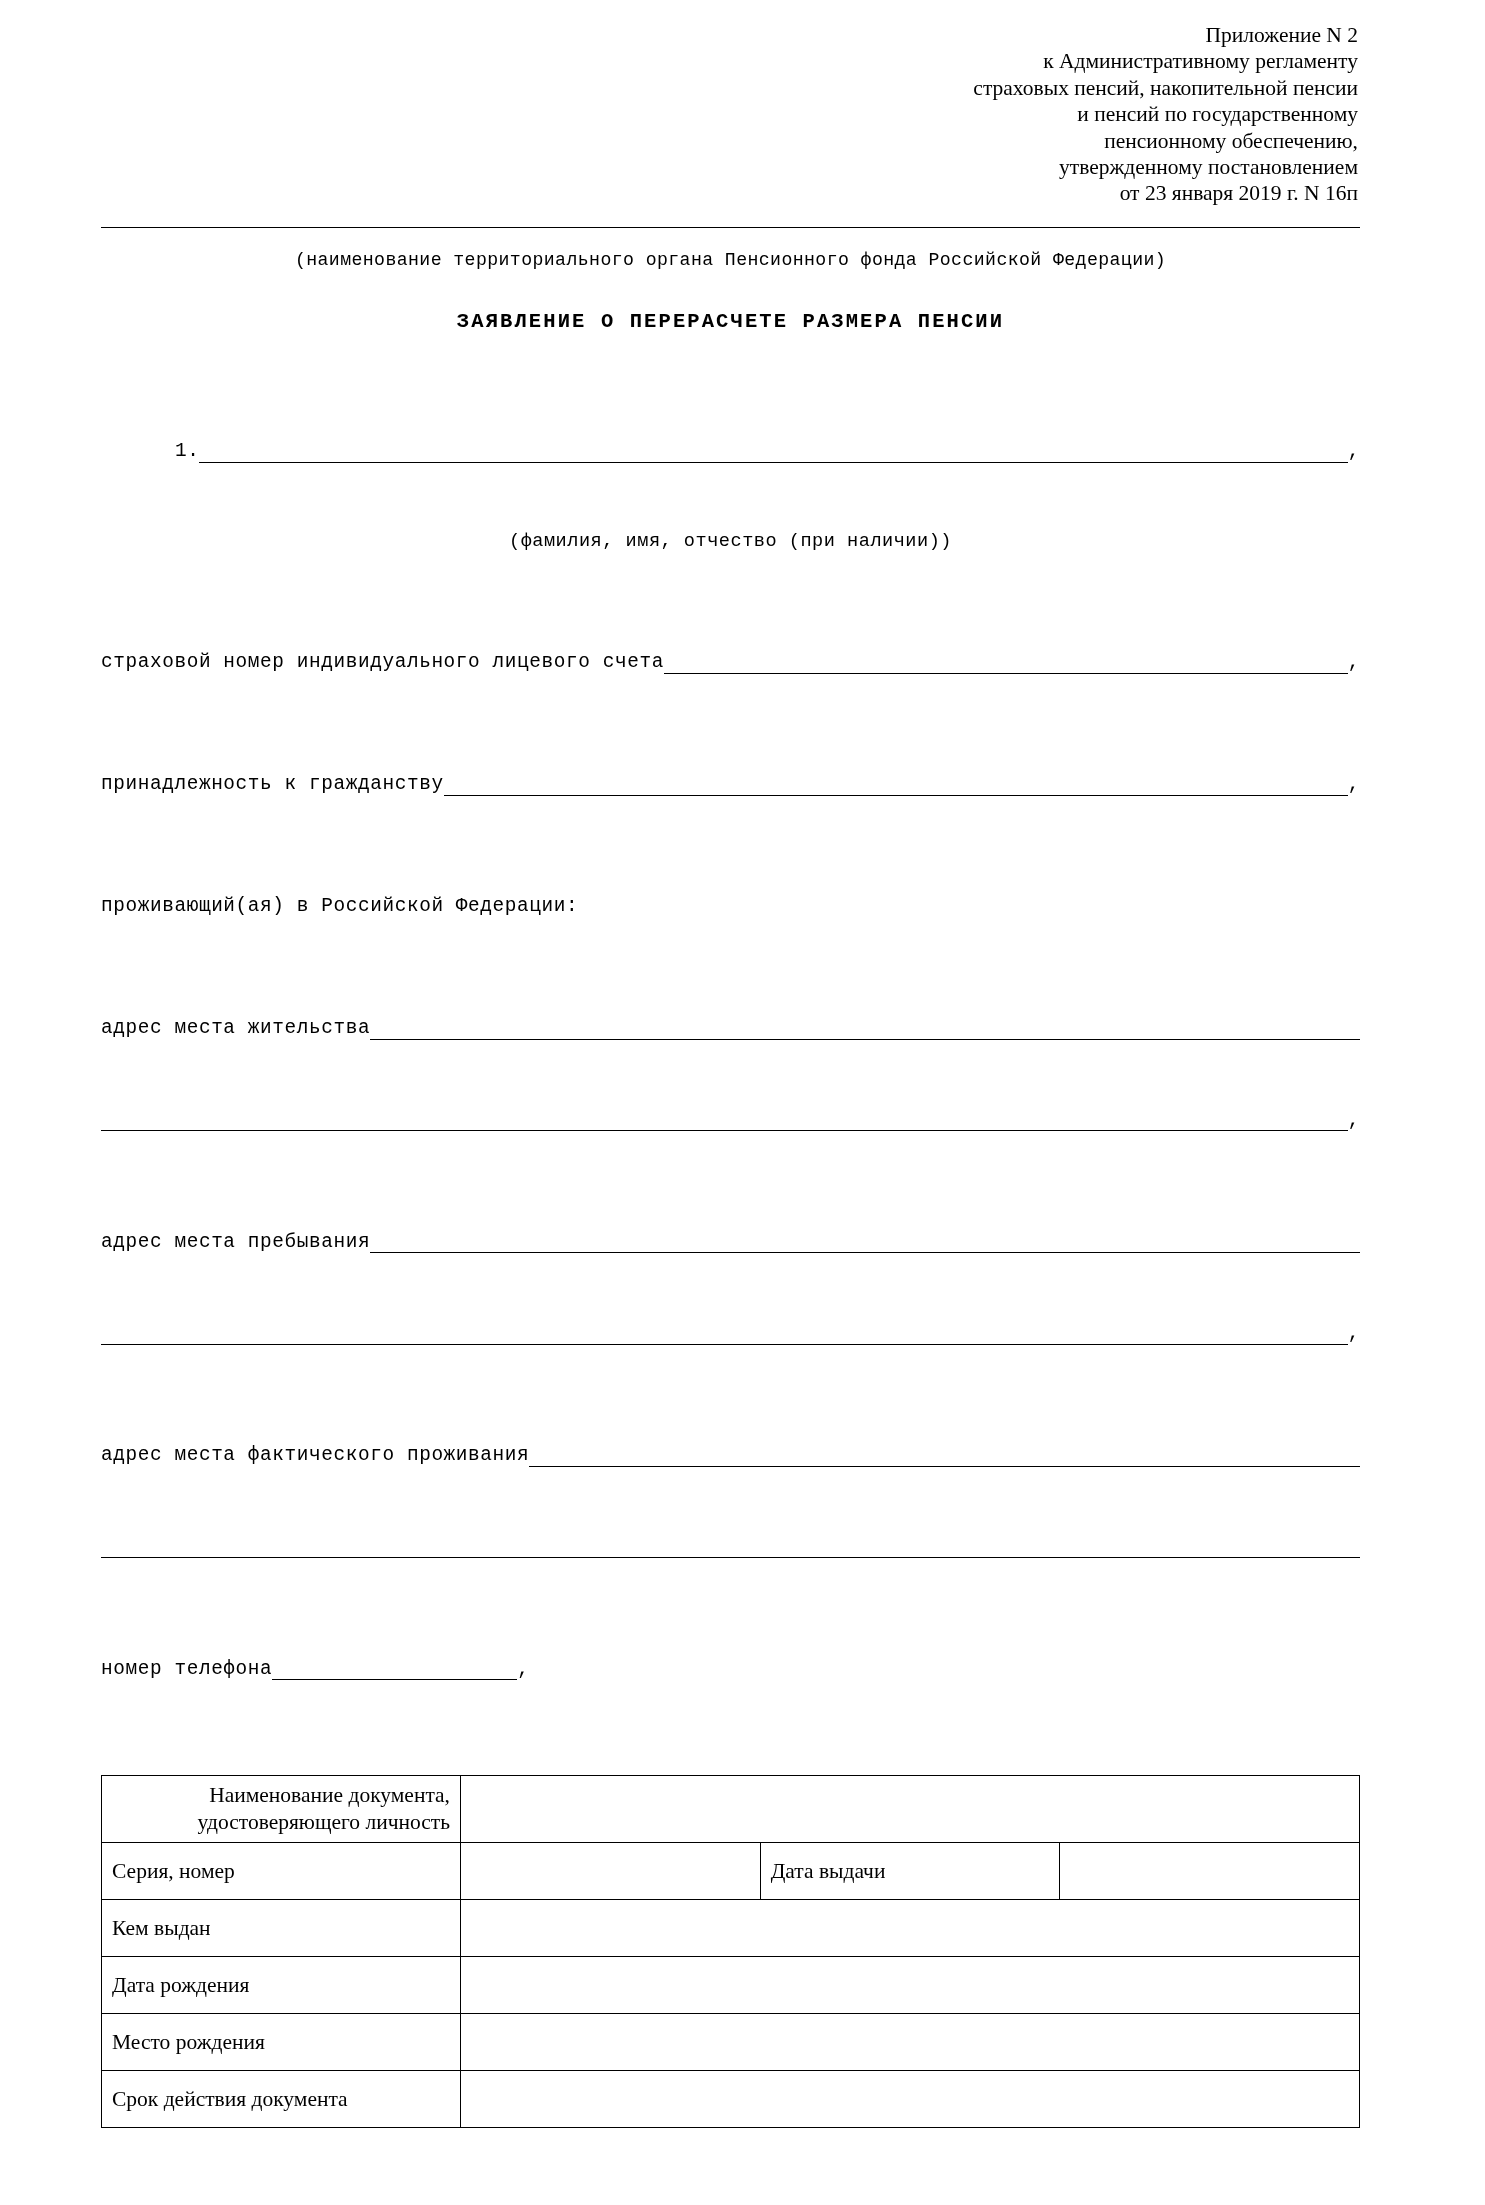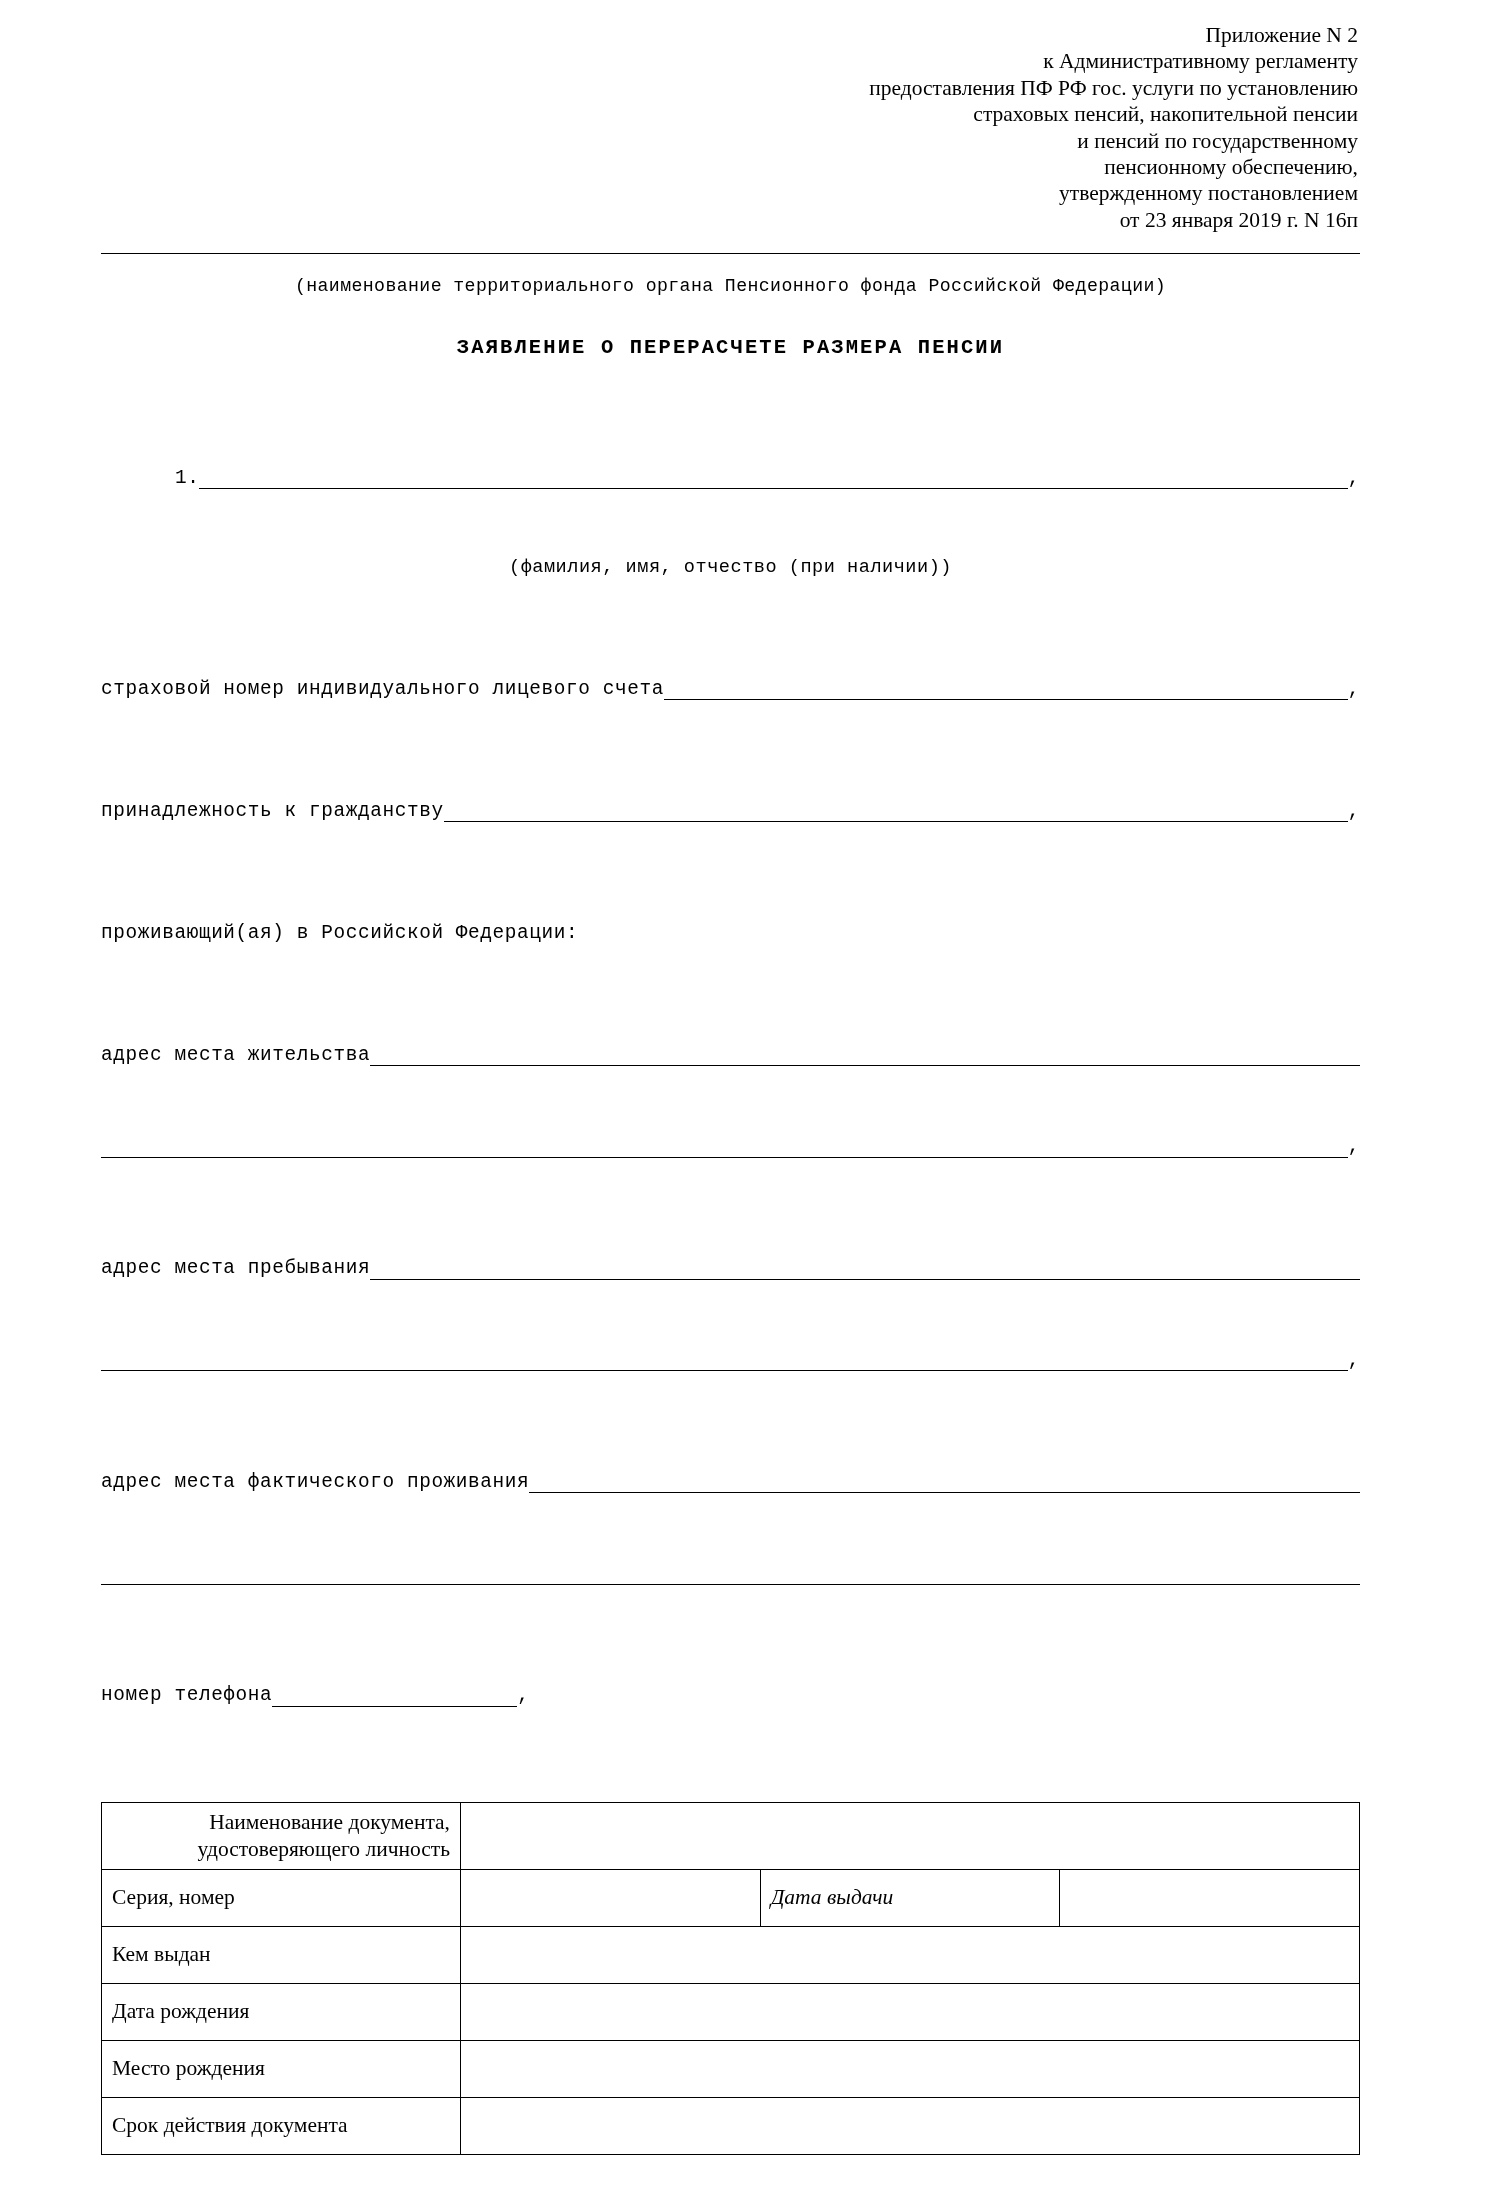--- a/index.html
+++ b/index.html
@@ -92,32 +92,31 @@
     font-size: 21.5px;
   }
   table.doc-table td {
     border: 1.4px solid #000;
     padding: 6px 10px;
     vertical-align: middle;
     height: 44px;
   }
   td.label-cell { width: 338px; }
   td.center-head { text-align: right; line-height: 27px; height: 72px; }
-  td.mid-cell { width: 186px; font-style: italic; }
+  td.mid-cell { width: 186px; }
   .tbl-gap-top { margin-top: 30px; }
 </style>
 </head>
 <body>
 
 <div class="page">
 
   <div class="header-block">
     <div>Приложение N 2</div>
     <div>к Административному регламенту</div>
-    <div>предоставления ПФ РФ гос. услуги по установлению</div>
     <div>страховых пенсий, накопительной пенсии</div>
     <div>и пенсий по государственному</div>
     <div>пенсионному обеспечению,</div>
     <div>утвержденному постановлением</div>
     <div>от 23 января 2019 г. N 16п</div>
   </div>
 
   <div class="org-rule"></div>
   <div class="caption">(наименование территориального органа Пенсионного фонда Российской Федерации)</div>
 

